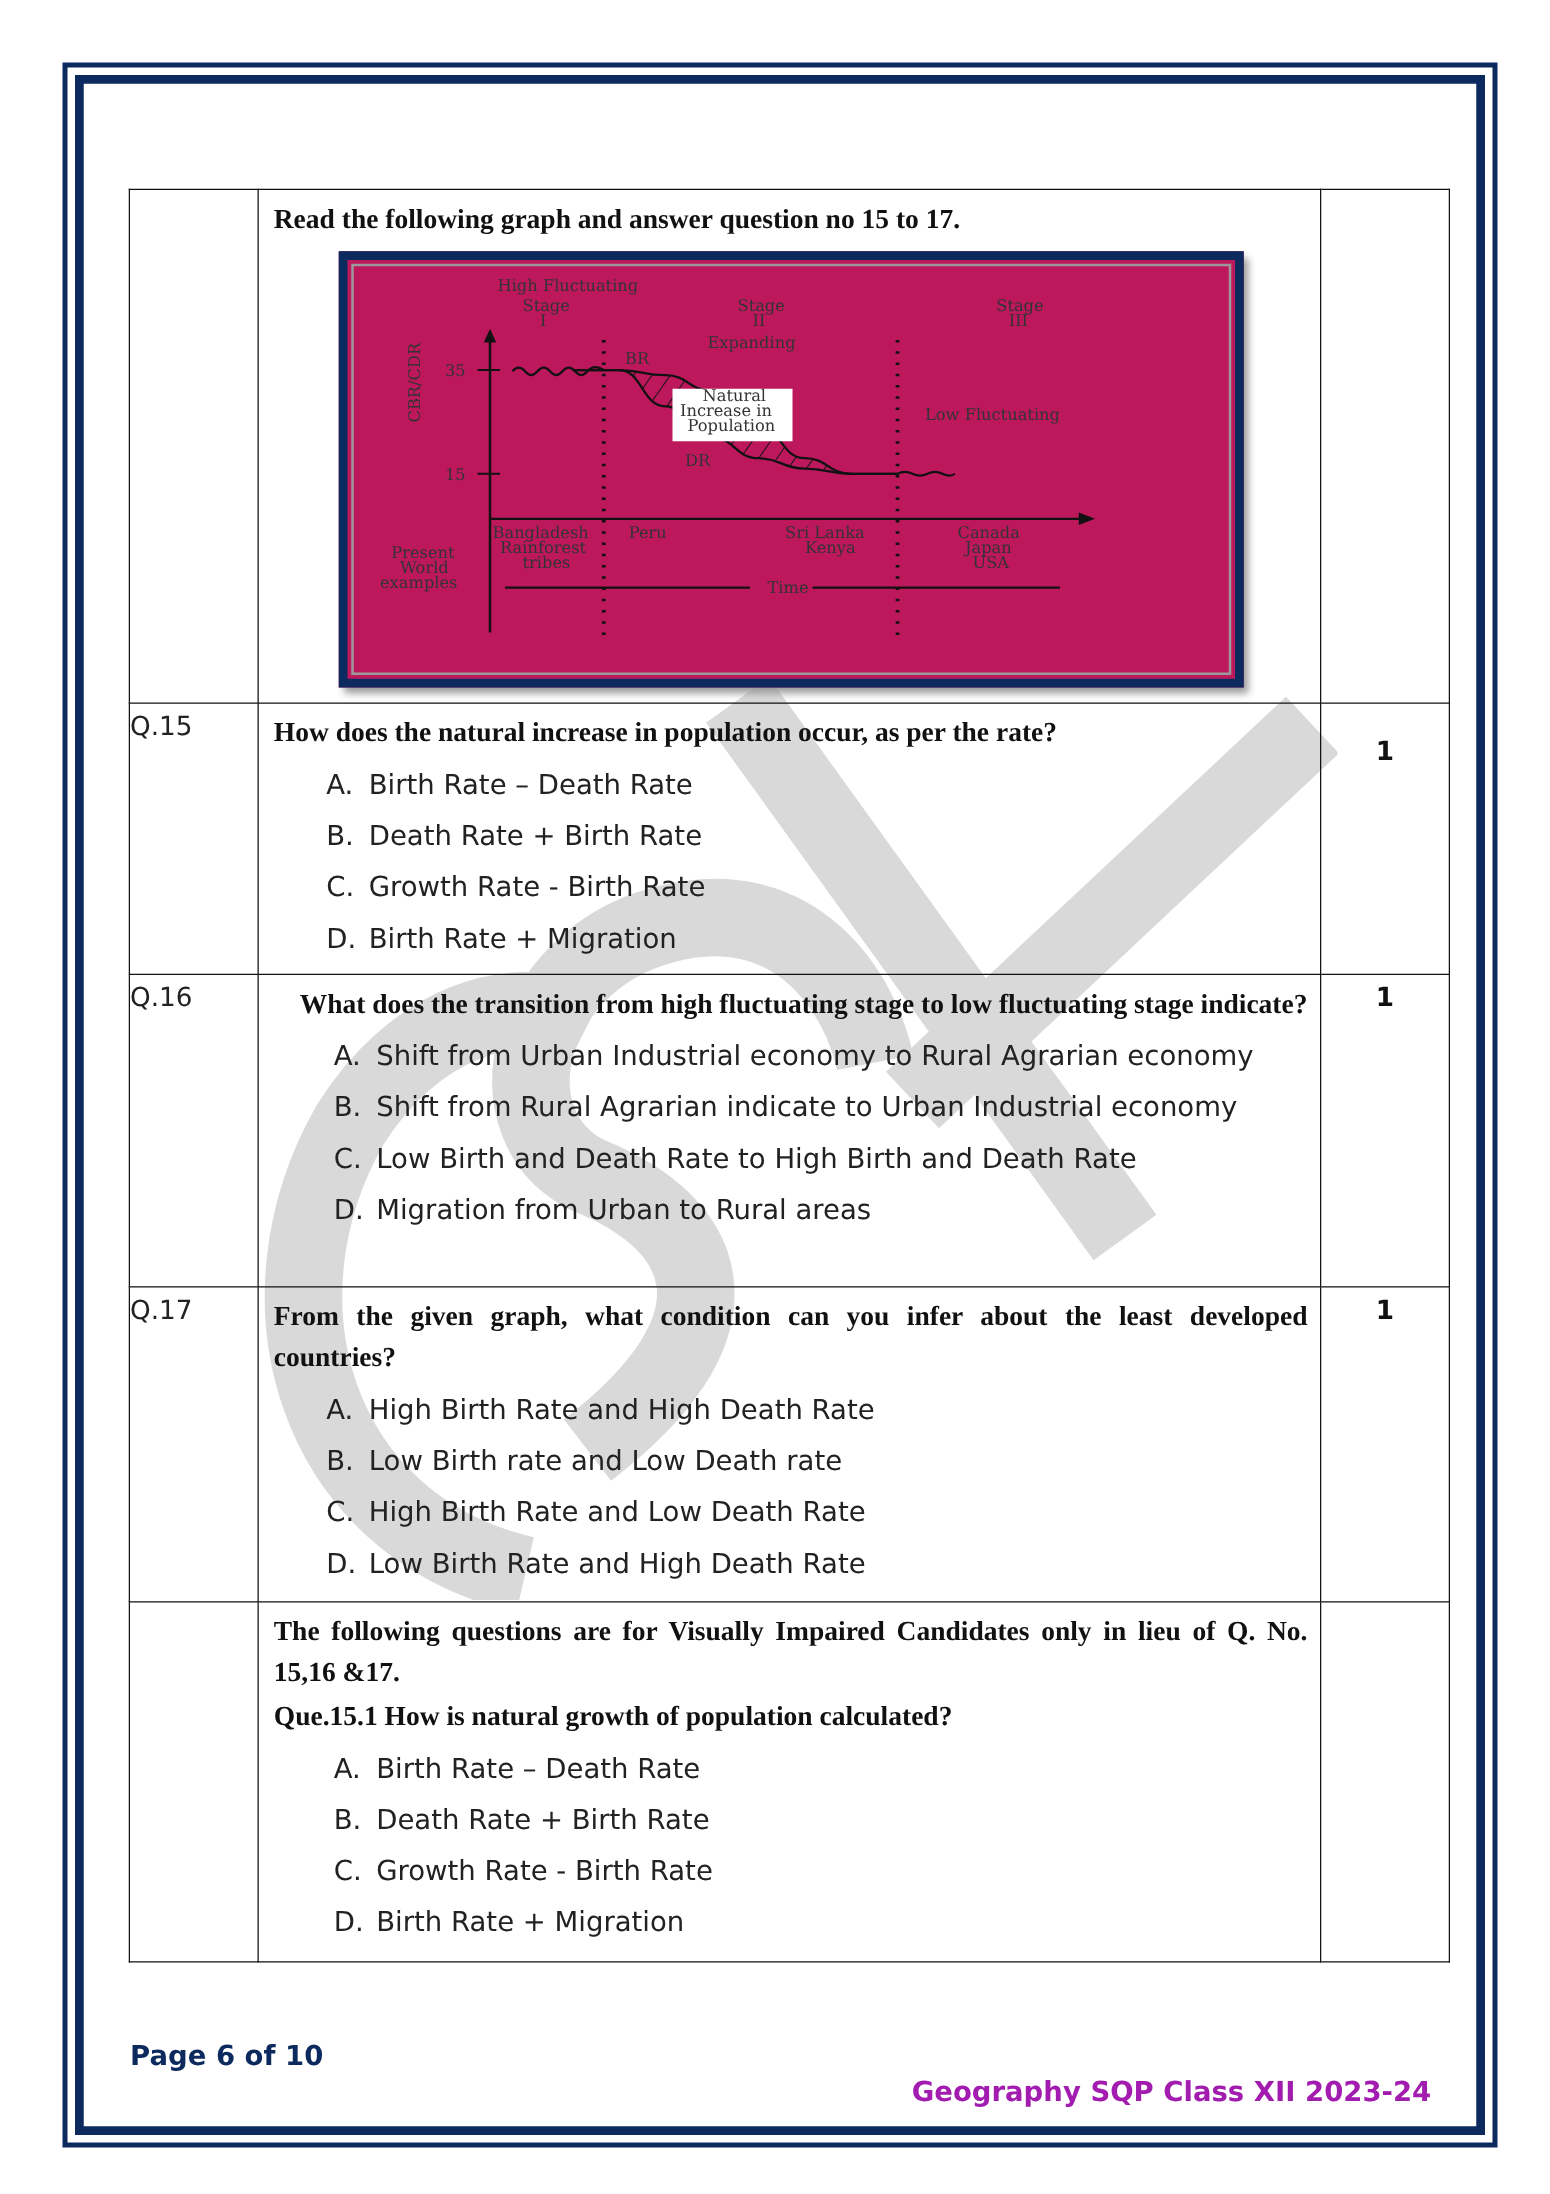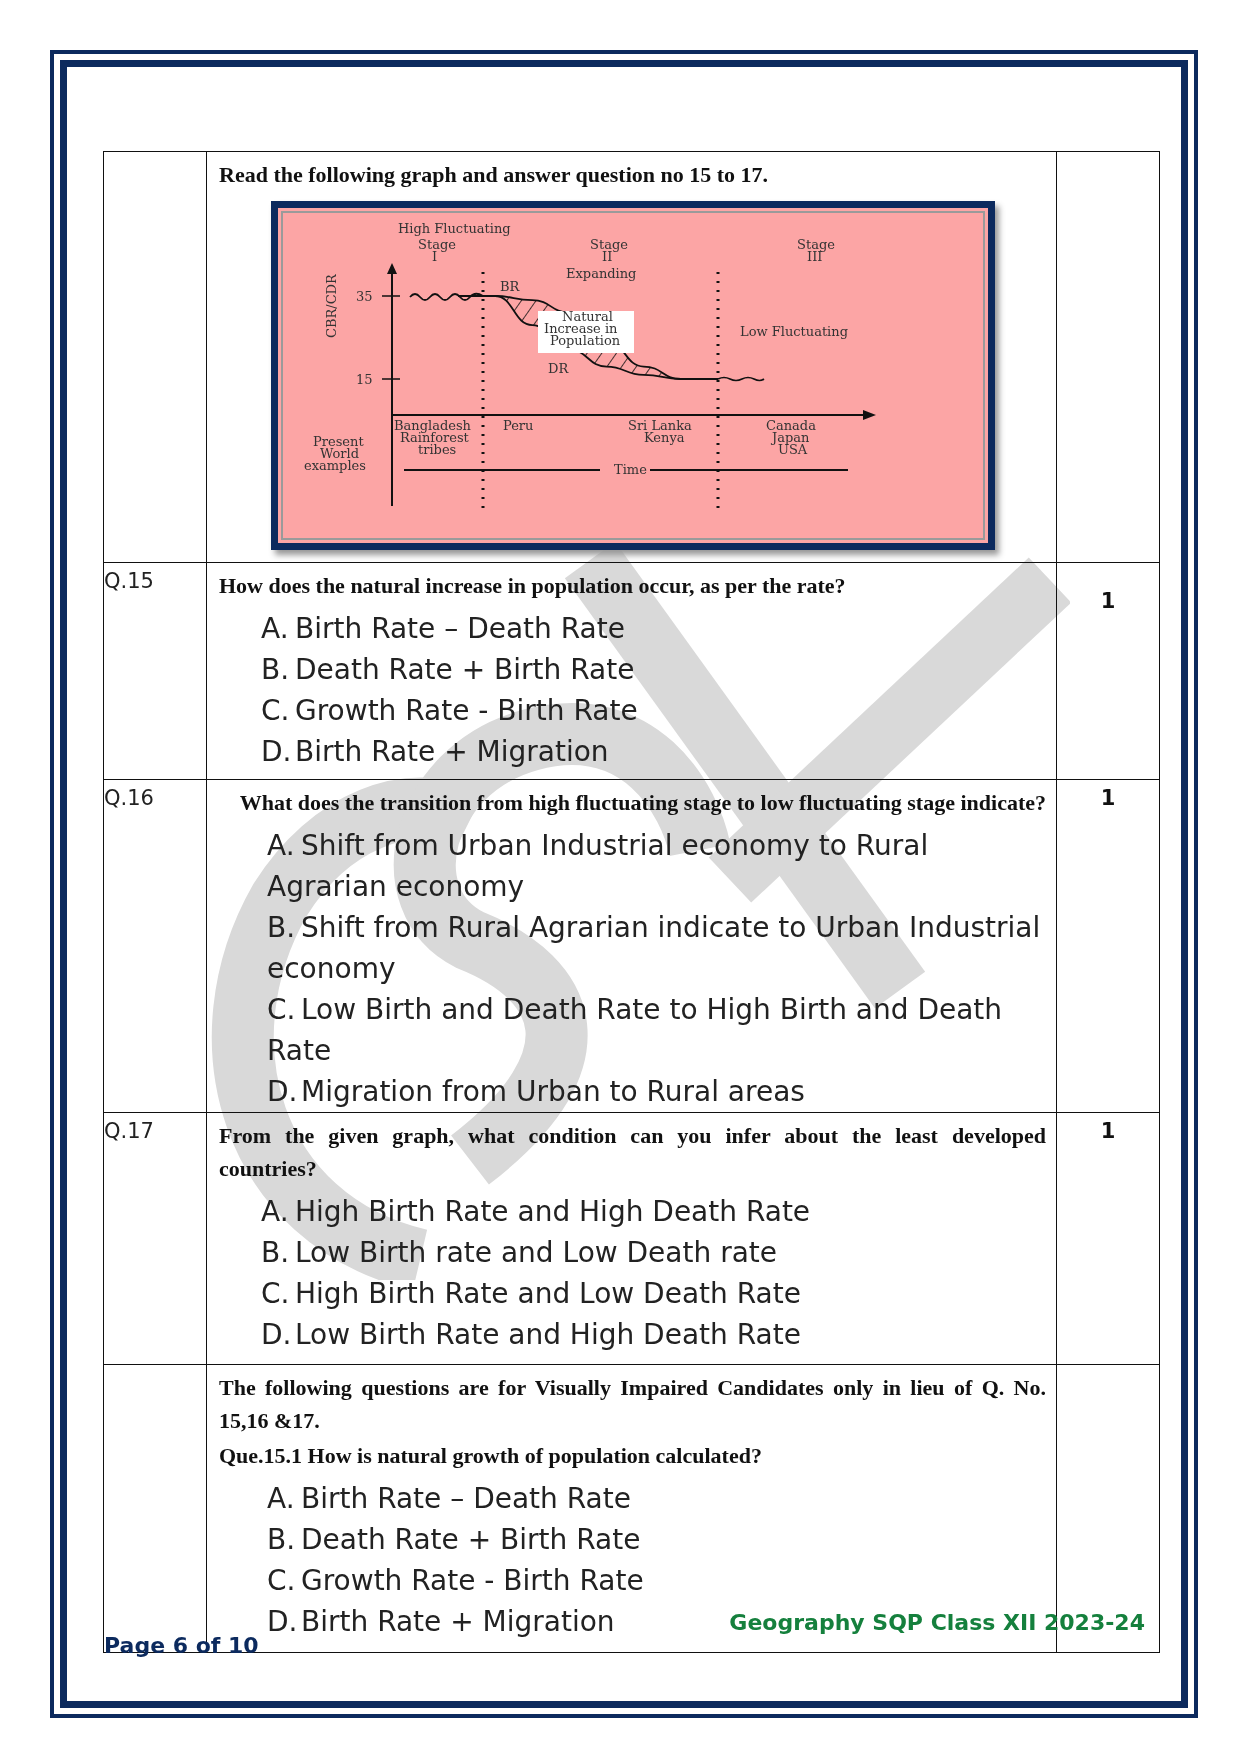--- a/index.html
+++ b/index.html
@@ -8,28 +8,28 @@
   .border-inner { position:absolute; left:60px; top:60px; width:1128px; height:1648px; border:7px solid #0c2a5e; box-sizing:border-box; }
   .watermark { position:absolute; left:170px; top:520px; width:900px; height:760px; pointer-events:none; }
   table.qp { position:absolute; left:103px; top:151px; width:1056px; border-collapse:collapse; table-layout:fixed; }
   table.qp td { border:1.3px solid #111; vertical-align:top; padding:0; }
   col.c1 { width:103px; } col.c2 { width:850px; } col.c3 { width:103px; }
   .qno { text-align:left; font-size:21px; padding-top:6px !important; color:#222; }
   .marks { text-align:center; font-size:21px; font-weight:bold; padding-top:6px !important; }
   .qtext { font-weight:bold; font-size:22px; line-height:33px; padding:6px 10px 0 12px !important; text-align:justify;font-family:Liberation Serif, serif; }
   .opts { list-style:none; margin:6px 0 0 0; padding:0 0 0 54px; }
   .opts.wide { padding-left:60px; }
-  .opts li { font-size:28px; line-height:41px; color:#222; }
+  .opts li { font-size:22px; line-height:41px; color:#222; }
   .opts li .lt { display:inline-block; width:34px; }
-  .graph-wrap { position:relative; margin:10px 0 12px 64px; width:724px; height:349px; border:7px solid #0c2a5e; box-sizing:border-box; box-shadow:4px 5px 6px #999; background:#fca5a5; }
+  .graph-wrap { position:relative; margin:10px 0 12px 64px; width:724px; height:349px; border:7px solid #0c2a5e; box-sizing:border-box; box-shadow:4px 5px 6px #999; background:#be185d; }
   .graph-inner { position:absolute; left:3px; top:3px; right:3px; bottom:3px; border:2px solid #9a9a9a; }
   .graph-wrap svg { position:absolute; left:0; top:0; }
   .gt { font-family:"DejaVu Serif", serif; font-size:13px; fill:#333; }
   .footer-page { position:absolute; left:104px; top:1633px; font-size:22px; font-weight:bold; color:#0c2a5e; }
-  .footer-title { position:absolute; right:95px; top:1610px; font-size:22px; font-weight:bold; color:#15803d; }
+  .footer-title { position:absolute; right:95px; top:1662px; font-size:22px; font-weight:bold; color:#a21caf; }
   .r1 { height:410px; } .r2 { height:217px; } .r3 { height:250px; } .r4 { height:252px; } .r5 { height:288px; }
 </style>
 </head>
 <body>
 
 <div class="border-outer"></div>
 <div class="border-inner"></div>
 
 <svg class="watermark" viewBox="0 0 900 760">
   <g fill="none" stroke="#d9d9d9" stroke-width="62" stroke-linecap="butt">

